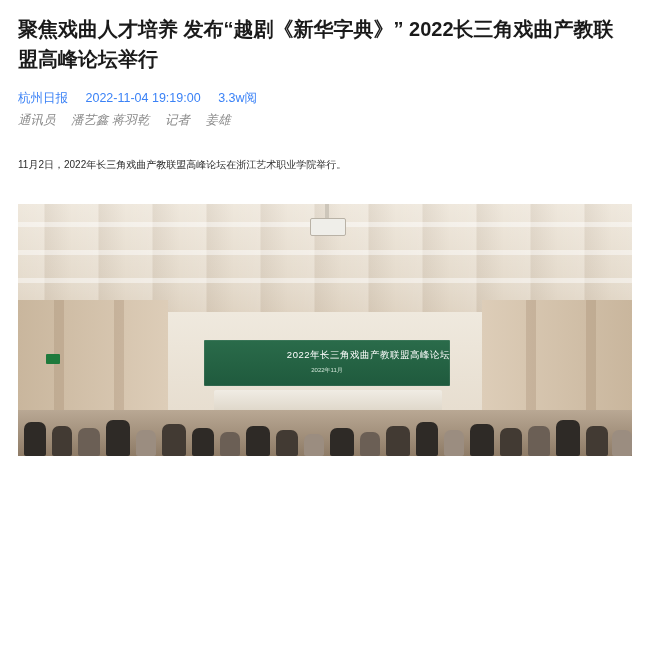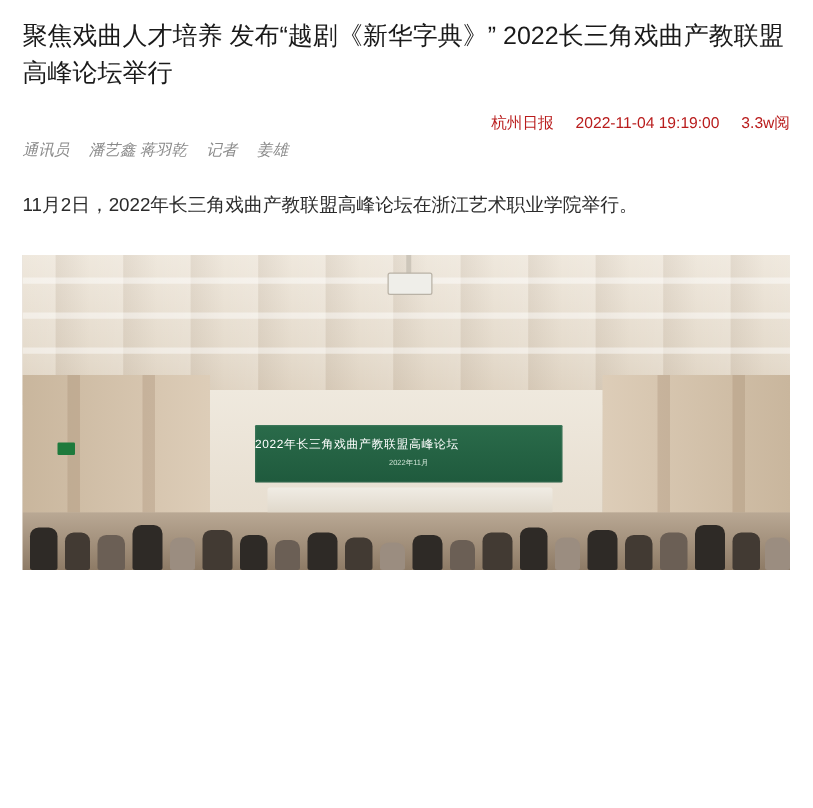--- a/index.html
+++ b/index.html
@@ -15,31 +15,30 @@
     color: #222222;
   }
   .article {
     padding: 10px 18px 0 18px;
     box-sizing: border-box;
     width: 650px;
   }
   .headline {
     font-size: 20px;
     line-height: 30px;
-    font-weight: normal;
+    font-weight: bold;
     color: #1a1a1a;
     margin: 4px 0 14px 0;
     letter-spacing: 0px;
   }
   .meta-line {
     font-size: 12.5px;
-    color: #b91c1c;
+    color: #3b82f6;
     line-height: 20px;
     margin-bottom: 2px;
-    text-align: right;
   }
   .meta-line .meta-item {
     display: inline-block;
     margin-right: 14px;
   }
   .meta-line .meta-item:last-child {
     margin-right: 0;
   }
   .byline {
     font-size: 12.5px;
@@ -49,21 +48,21 @@
   }
   .byline .byline-item {
     display: inline-block;
     margin-right: 12px;
     font-style: italic;
   }
   .divider-space {
     height: 6px;
   }
   .para {
-    font-size: 15px;
+    font-size: 10px;
     line-height: 30px;
     color: #2b2b2b;
     margin: 0 0 16px 0;
     text-align: justify;
   }
   .para-lead {
     margin-bottom: 24px;
   }
   .figure {
     margin: 14px 0 0 0;
@@ -150,21 +149,21 @@
     position: absolute;
     left: 186px; top: 136px;
     width: 246px; height: 46px;
     background: linear-gradient(to bottom, #2a6b4a, #1f5a3d);
     border-radius: 1px;
     box-shadow: inset 0 0 0 1px rgba(255,255,255,0.08);
   }
   .banner-text {
     position: absolute;
     left: 0; right: 0; top: 9px;
-    text-align: left;
+    text-align: right;
     color: #ffffff;
     font-size: 9.5px;
     letter-spacing: 0.5px;
     font-family: "Liberation Sans", "DejaVu Sans", sans-serif;
     white-space: nowrap;
   }
   .banner-sub {
     position: absolute;
     left: 0; right: 0; top: 26px;
     text-align: center;

